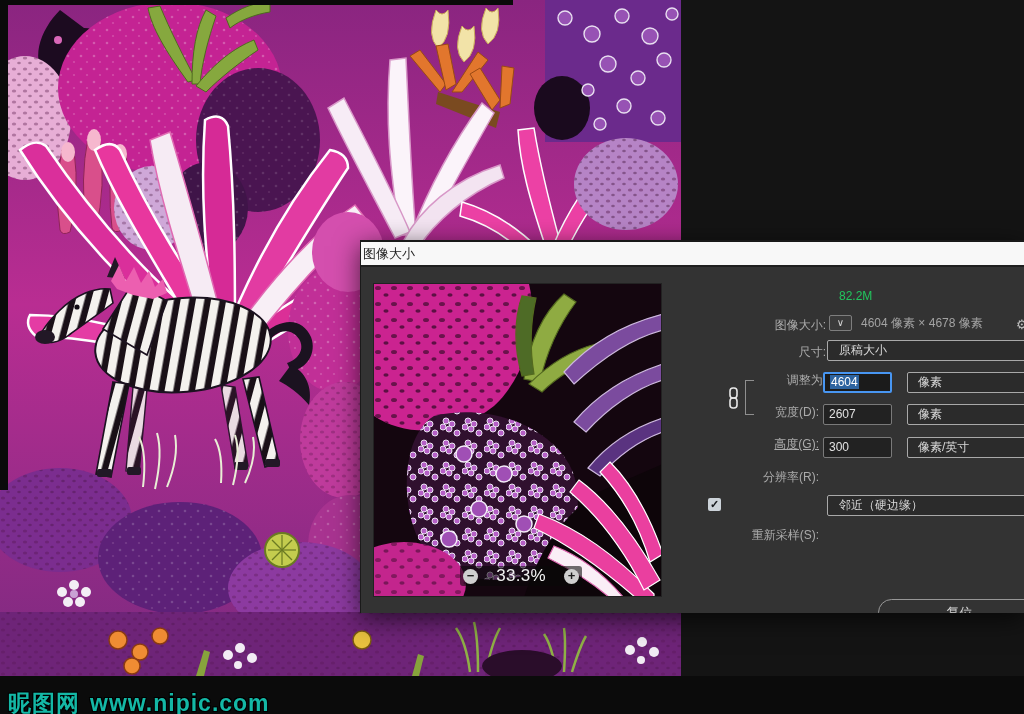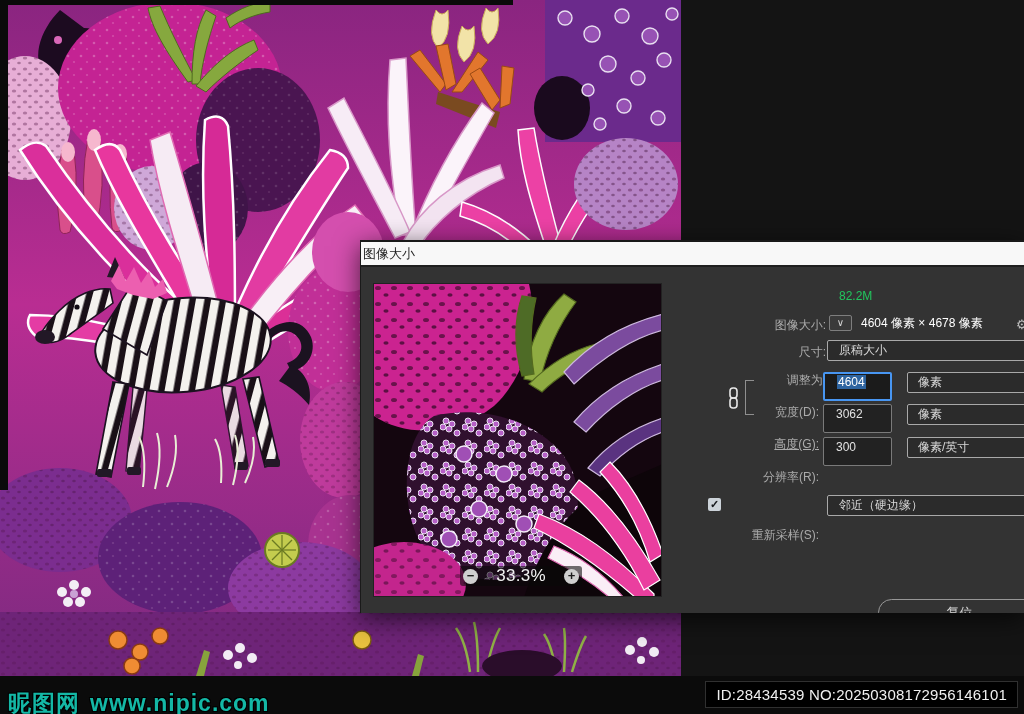--- a/index.html
+++ b/index.html
@@ -23,21 +23,21 @@
   .zoomtxt{color:#f2f2f2;font-size:17px;letter-spacing:.3px;}
 
   .lbl{position:absolute;color:#ababab;font-size:12px;text-align:right;width:125px;line-height:14px;margin-top:29px;}
   .val{position:absolute;color:#22c55e;font-size:12px;line-height:14px;}
 
   .dimbox{position:absolute;left:468px;top:46px;width:23px;height:16px;background:#3a3a3a;border:1px solid #7e7e7e;border-radius:2px;color:#d5d5d5;font-size:10px;line-height:14px;text-align:center;}
   .combo{position:absolute;background:#2b2b2b;border:1px solid #a9a9a9;border-radius:2px;color:#d8d8d8;font-size:12px;line-height:18px;padding-left:11px;height:21px;}
   .combo.wide{left:466px;right:-10px;}
   .unit{left:546px;right:-10px;padding-left:10px;}
 
-  .inputbox{position:absolute;left:462px;width:69px;height:29px;background:#222222;border:1px solid #7a7a7a;border-radius:2px;color:#e2e2e2;font-size:12px;line-height:18px;padding-left:12px;}
+  .inputbox{position:absolute;left:462px;width:69px;height:21px;background:#222222;border:1px solid #7a7a7a;border-radius:2px;color:#e2e2e2;font-size:12px;line-height:18px;padding-left:5px;}
   .inputbox.focus{background:#1b1b1b;border:2px solid #4896f2;line-height:16px;}
   .inputbox.focus .sel{background:#2e64a0;color:#fff;padding:0 1px;}
 
   .linkbracket{position:absolute;left:384px;top:111px;width:9px;height:35px;border:1px solid #8f8f8f;border-right:none;}
   .chain{position:absolute;left:366px;top:118px;width:13px;height:22px;}
 
   .cbx{position:absolute;left:347px;top:229px;width:13px;height:13px;background:#ccd3d9;border-radius:2px;color:#15181c;font-size:11px;font-weight:bold;line-height:13px;text-align:center;}
 
   .btn{position:absolute;top:330px;height:27px;border-radius:14px;background:transparent;color:#ededed;font-size:13px;text-align:center;line-height:24px;}
   .btn-ok{left:340px;width:163px;border:2px solid #ededed;}
@@ -348,38 +348,38 @@
           <div class="zoombtn">+</div>
         </div>
       </div>
 
       <div class="lbl" style="left:340px;top:20px;">图像大小:</div>
       <div class="val" style="left:478px;top:20px;">82.2M</div>
       <div class="gear-cut">⚙</div>
 
       <div class="lbl" style="left:340px;top:47px;">尺寸:</div>
       <div class="dimbox">∨</div>
-      <div class="val" style="left:500px;top:47px;color:#ffffff;">4604 像素 × 4678 像素</div>
+      <div class="val" style="left:500px;top:47px;color:#a3a3a3;">4604 像素 × 4678 像素</div>
 
       <div class="lbl" style="left:340px;top:75px;">调整为:</div>
       <div class="combo wide" style="top:71px;">
         <span>原稿大小</span>
       </div>
 
       <div class="lbl" style="left:333px;top:107px;">宽度(D):</div>
       <div class="inputbox focus" style="top:103px;">
         <span class="sel">4604</span>
       </div>
       <div class="combo unit" style="top:103px;">
         <span>像素</span>
       </div>
 
       <div class="lbl" style="left:333px;top:139px;text-decoration:underline;">高度(G):</div>
       <div class="inputbox" style="top:135px;">
-        <span>3062</span>
+        <span>2607</span>
       </div>
       <div class="combo unit" style="top:135px;">
         <span>像素</span>
       </div>
 
       <div class="lbl" style="left:333px;top:172px;">分辨率(R):</div>
       <div class="inputbox" style="top:168px;">
         <span>300</span>
       </div>
       <div class="combo unit" style="top:168px;">
@@ -399,16 +399,15 @@
       </div>
 
       <div class="btn btn-reset">复位</div>
     </div>
   </div>
 
   <div class="footer">
     <div class="wm">
       <span class="site">昵图网</span><span>www.nipic.com</span>
     </div>
-    <div class="idbox">ID:28434539 NO:20250308172956146101</div>
   </div>
 
 </div>
 
 </body></html>

